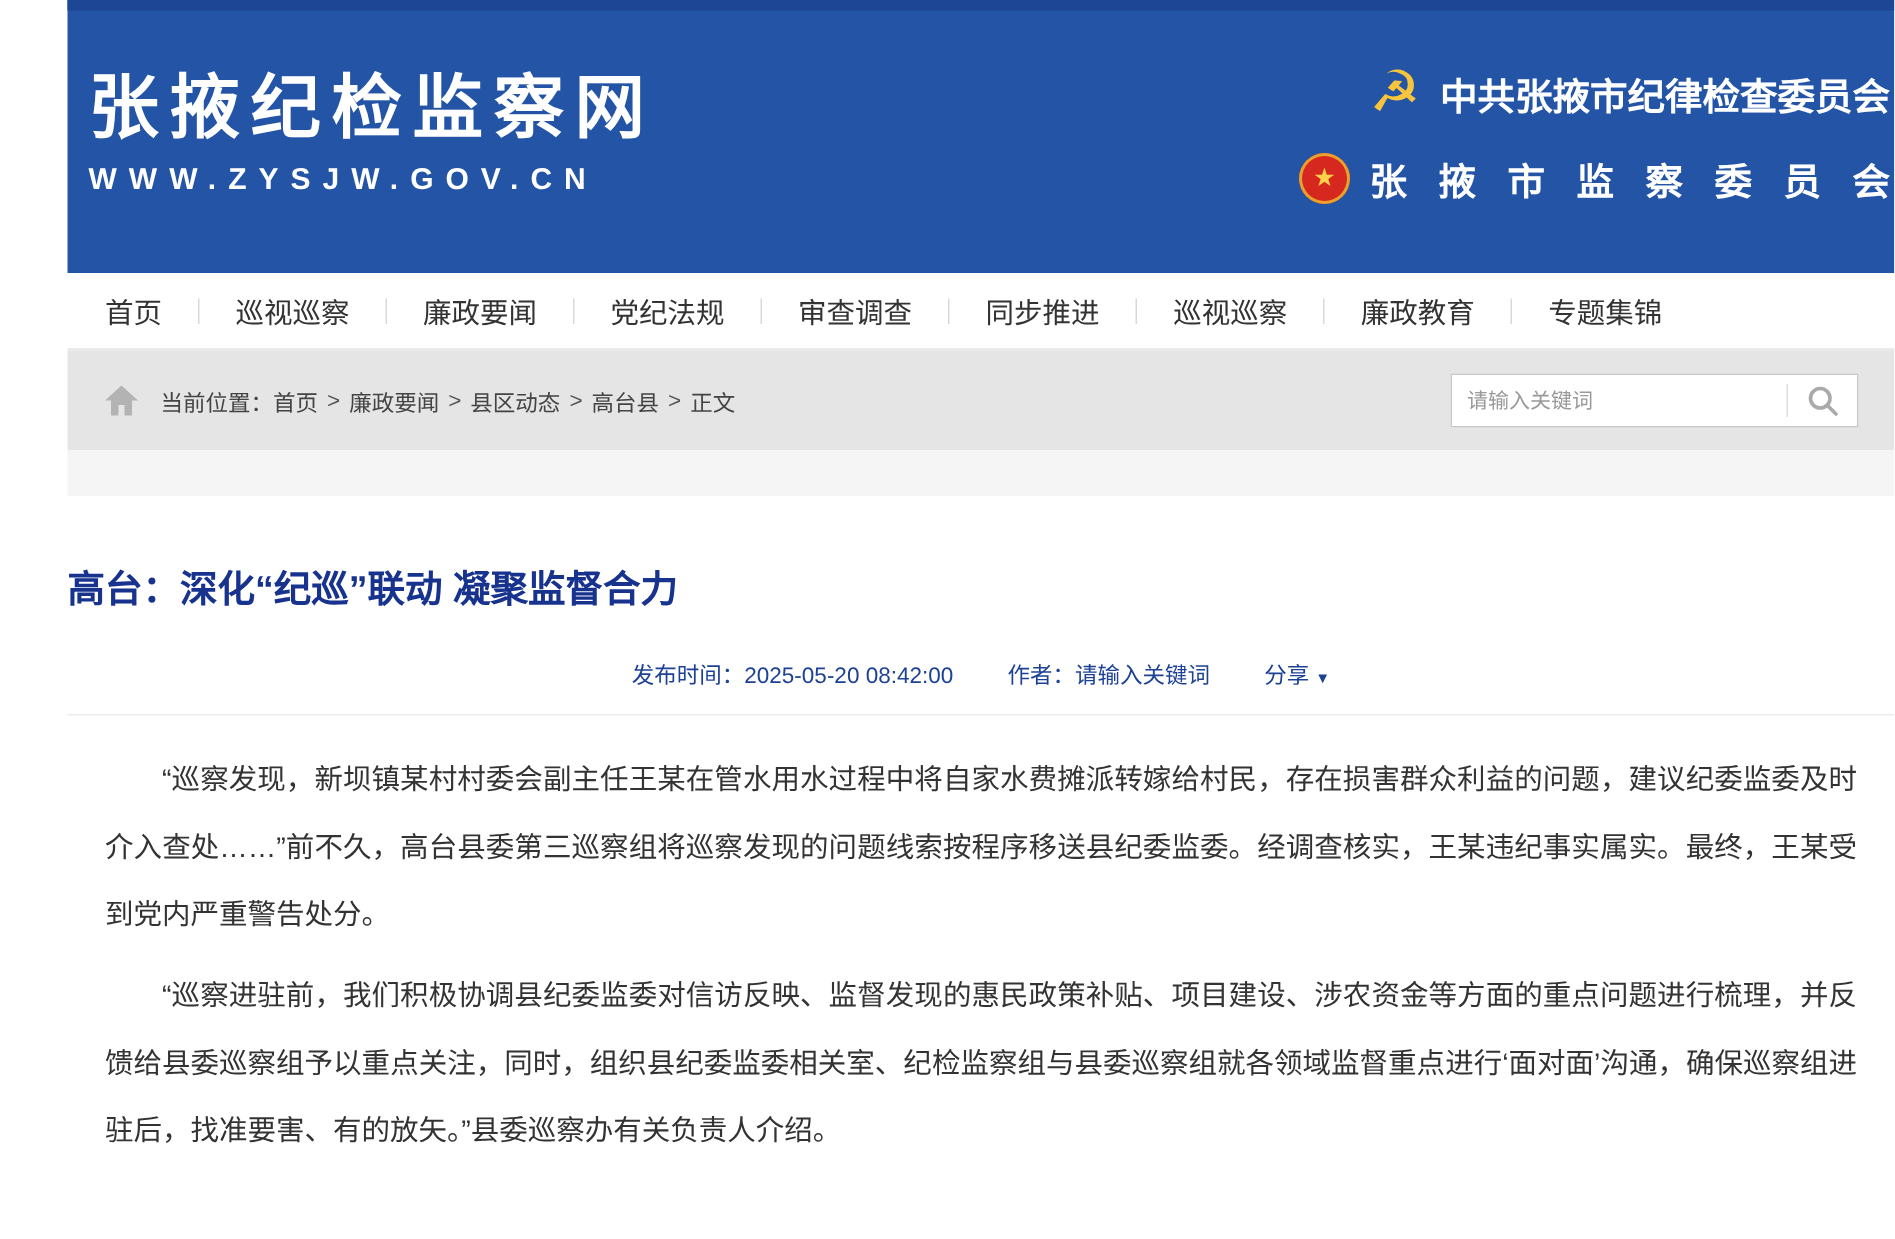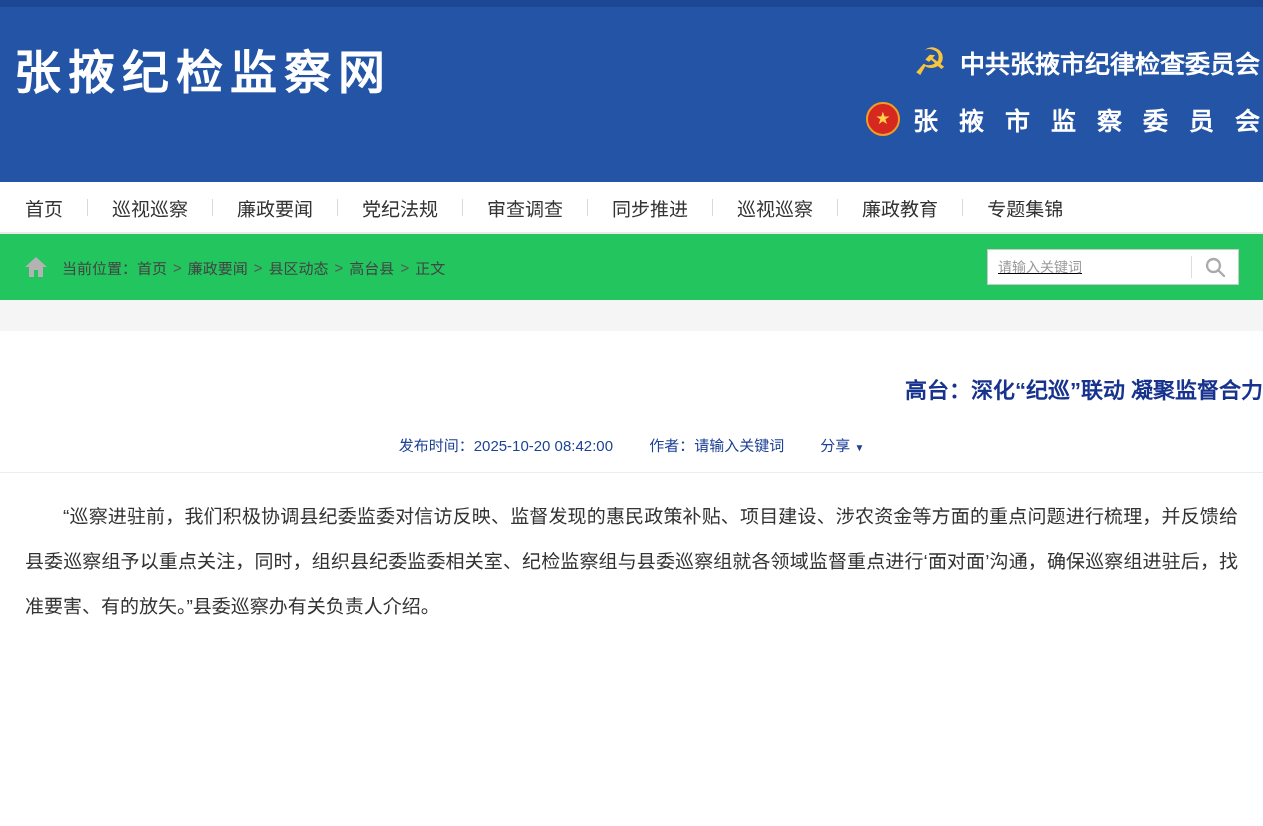--- a/index.html
+++ b/index.html
@@ -1,18 +1,18 @@
 <!DOCTYPE html>
 <html lang="zh-CN"><head>
 <meta charset="utf-8">
 <style>
   * { margin:0; padding:0; box-sizing:border-box; }
   html,body { background:#fff; }
   body { font-family:"Liberation Sans","DejaVu Sans",sans-serif; }
-  .page { width:1263px; height:826px; overflow:hidden; background:#fff; }
+  .page { width:1263px; height:826px; overflow:hidden; background:#fff;padding-left:45px; }
 
   
   .header { position:relative; height:182px; background:#2454a6; }
   .header-topstrip { position:absolute; top:0; left:0; right:0; height:7px; background:#1d4795; }
   .site-block { position:absolute; left:14px; top:47px; color:#fff; }
   .site-name { font-family:"DejaVu Serif","Liberation Serif",serif; font-weight:bold;
                font-size:47px; letter-spacing:7px; line-height:1.1; }
   .site-url  { margin-top:10px; font-size:20px; font-weight:bold; letter-spacing:8px; }
   .org-block { position:absolute; right:3px; top:33px; color:#fff; }
   .org-row { display:flex; align-items:center; justify-content:flex-end; height:57px; }
@@ -24,61 +24,62 @@
   .org-text { font-size:25px; font-weight:bold; white-space:nowrap; }
   .org-text.spread { letter-spacing:21px; margin-right:-21px; }
 
   
   .nav { height:52px; background:#fff; border-bottom:2px solid #e9e9e9;
          display:flex; align-items:center; padding-left:25px; }
   .nav-item { font-size:19px; color:#333; cursor:pointer; white-space:nowrap; }
   .nav-divider { width:1px; height:17px; background:#d9d9d9; margin:0 24px; }
 
   
-  .crumb-bar { height:66px; background:#22c55e; display:flex; align-items:center; padding:0 24px; }
+  .crumb-bar { height:66px; background:#e5e5e5; display:flex; align-items:center; padding:0 24px; }
   .home-icon { width:24px; height:22px; margin-right:14px; flex:none; }
   .crumb-text { font-size:15px; color:#444; display:flex; align-items:center; }
   .crumb-text span { white-space:nowrap; }
   .crumb-sep { margin:0 6px; color:#555; }
   .crumb-link { cursor:pointer; }
 
-  .search-box { margin-left:auto; width:252px; height:36px; border:1px solid #c9c9c9;
-                background:#fff; display:flex; align-items:center;text-decoration:underline; }
+  .search-box { margin-left:auto; width:272px; height:36px; border:1px solid #c9c9c9;
+                background:#fff; display:flex; align-items:center; }
   .search-input { flex:1; border:none; outline:none; height:100%; padding:0 10px;
                   font-size:14px; color:#333; font-family:inherit; }
   .search-input::placeholder { color:#9a9a9a; }
   .search-divider { width:1px; height:22px; background:#ddd; }
   .search-btn { width:46px; height:100%; border:none; background:#fff; cursor:pointer;
                 display:flex; align-items:center; justify-content:center; }
 
   .gray-band { height:31px; background:#f5f5f5; }
 
   
   .article { background:#fff; padding-top:41px; }
-  .article-title { text-align:right; font-size:22px; font-weight:bold; color:#17338e; }
+  .article-title { text-align:left; font-size:25px; font-weight:bold; color:#17338e; }
   .article-meta { margin-top:30px; text-align:center; font-size:15px; color:#1c4195; }
   .article-meta .meta-item { margin:0 16px; }
   .share { cursor:pointer; margin-left:14px; }
   .share-arrow { font-size:10px; margin-left:4px; }
   .title-divider { border:none; border-top:1px solid #ededed; margin-top:17px; }
 
   .article-body { padding:12px 25px 0 25px; }
   .article-body p { font-size:19px; color:#333; line-height:45px; text-align:justify;
                     text-indent:2em; margin-top:9px; }
 </style>
 </head>
 <body>
 
 <div class="page">
 
   <div class="header">
     <div class="header-topstrip"></div>
 
     <div class="site-block">
       <div class="site-name">张掖纪检监察网</div>
+      <div class="site-url">WWW.ZYSJW.GOV.CN</div>
     </div>
 
     <div class="org-block">
       <div class="org-row">
         <span class="emblem party-emblem">☭</span>
         <span class="org-text">中共张掖市纪律检查委员会</span>
       </div>
       <div class="org-row">
         <span class="emblem">
           <span class="national-emblem">★</span>
@@ -136,25 +137,26 @@
       </button>
     </div>
   </div>
 
   <div class="gray-band"></div>
 
   <div class="article">
     <h1 class="article-title">高台：深化“纪巡”联动 凝聚监督合力</h1>
 
     <div class="article-meta">
-      <span class="meta-item">发布时间：2025-10-20 08:42:00</span>
+      <span class="meta-item">发布时间：2025-05-20 08:42:00</span>
       <span class="meta-item">作者：请输入关键词</span>
       <span class="share meta-item"><span>分享</span><span class="share-arrow">▼</span></span>
     </div>
 
     <hr class="title-divider">
 
     <div class="article-body">
+      <p>“巡察发现，新坝镇某村村委会副主任王某在管水用水过程中将自家水费摊派转嫁给村民，存在损害群众利益的问题，建议纪委监委及时介入查处……”前不久，高台县委第三巡察组将巡察发现的问题线索按程序移送县纪委监委。经调查核实，王某违纪事实属实。最终，王某受到党内严重警告处分。</p>
       <p>“巡察进驻前，我们积极协调县纪委监委对信访反映、监督发现的惠民政策补贴、项目建设、涉农资金等方面的重点问题进行梳理，并反馈给县委巡察组予以重点关注，同时，组织县纪委监委相关室、纪检监察组与县委巡察组就各领域监督重点进行‘面对面’沟通，确保巡察组进驻后，找准要害、有的放矢。”县委巡察办有关负责人介绍。</p>
     </div>
   </div>
 
 </div>
 
 </body></html>

